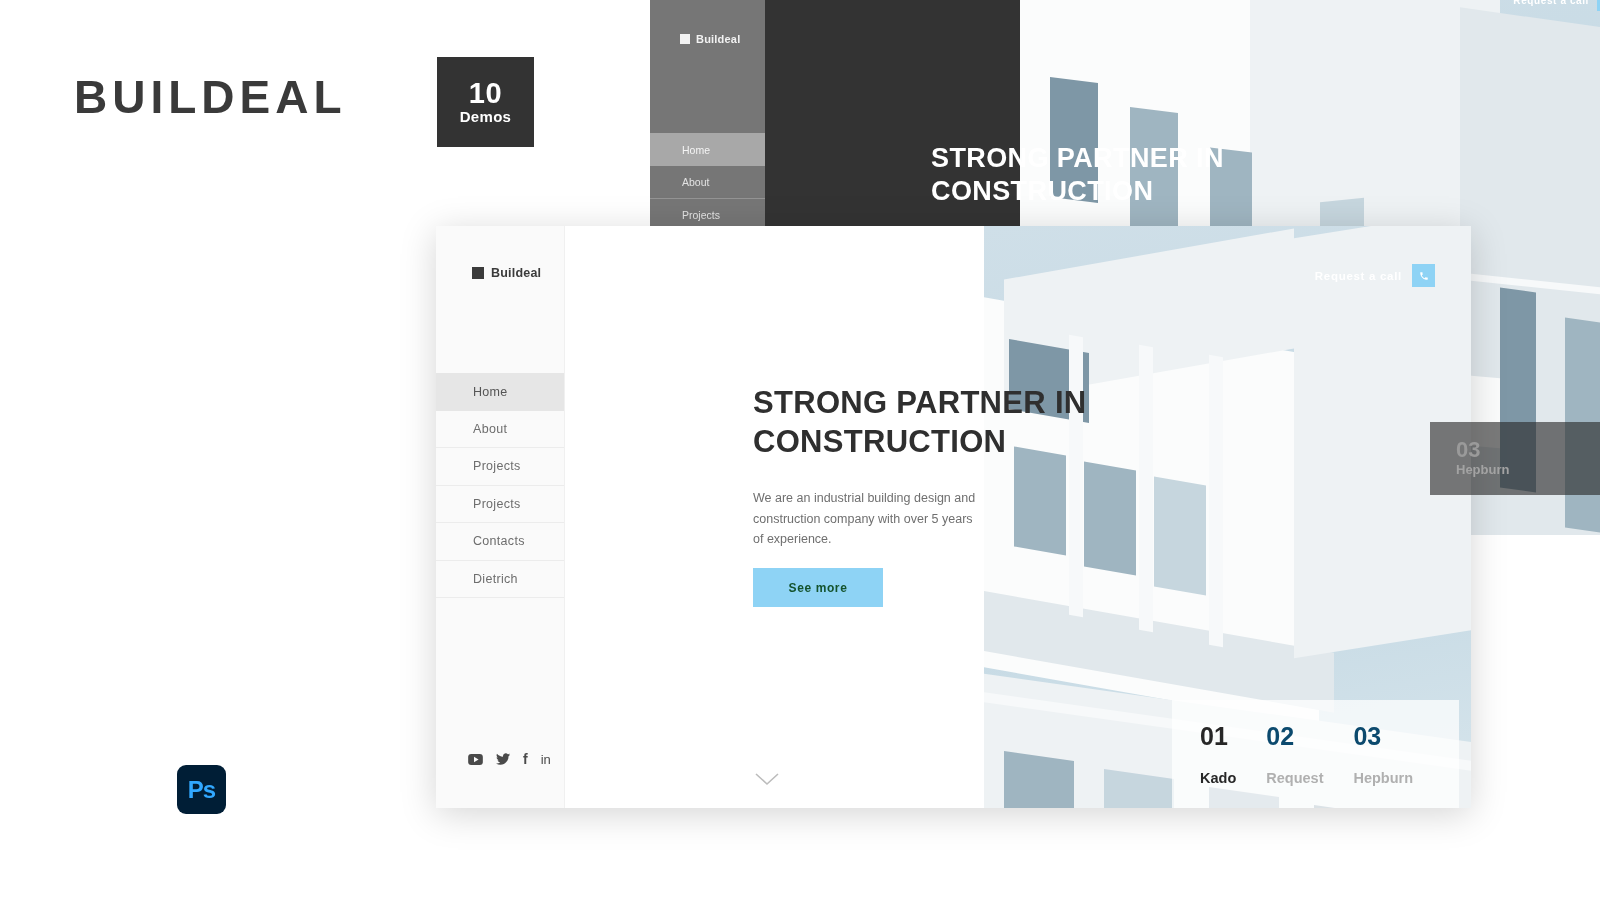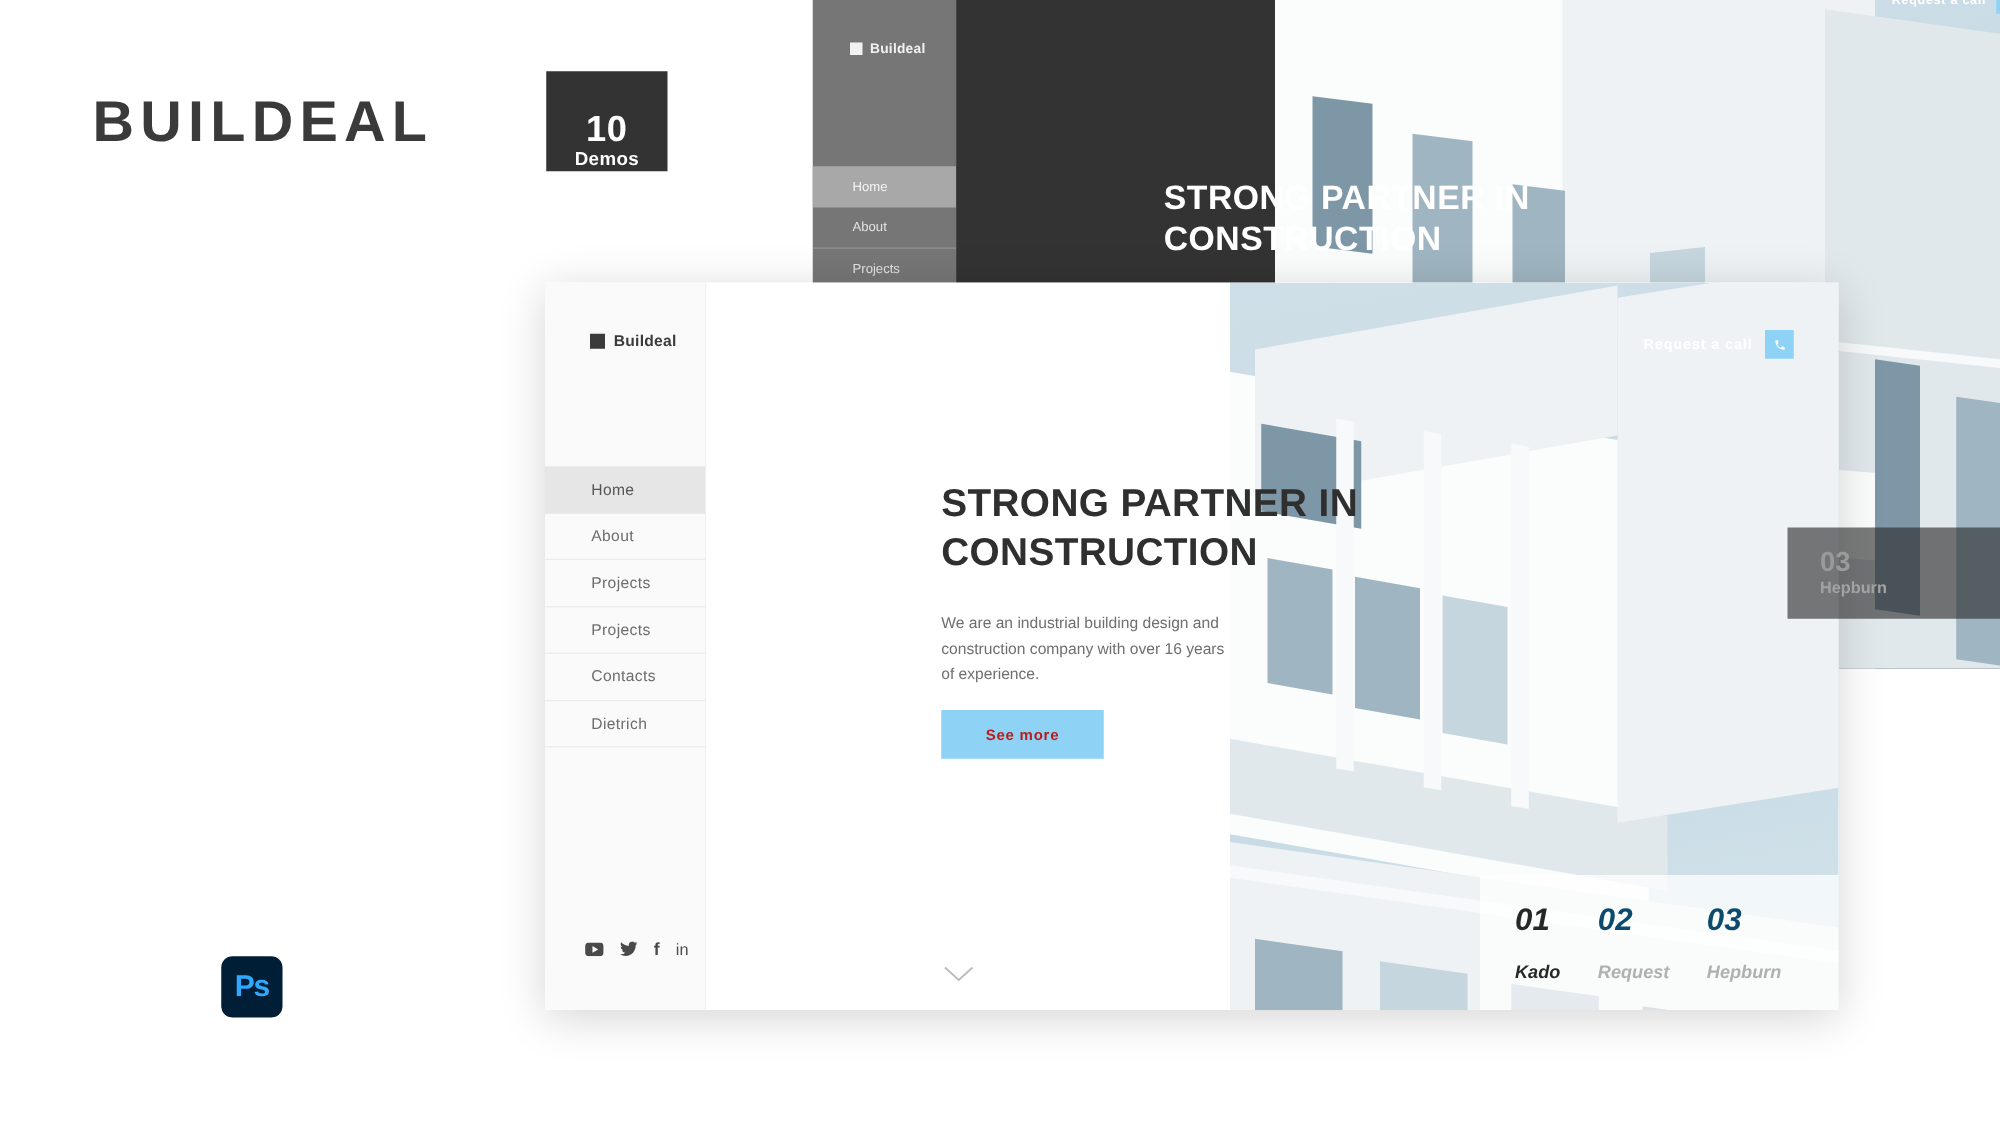--- a/index.html
+++ b/index.html
@@ -12,23 +12,23 @@
   .stage { position: relative; width: 1600px; height: 900px; background: #fff; }
 
   
   .brand-title {
     position: absolute; left: 74px; top: 74px;
     font-size: 46px; font-weight: bold; letter-spacing: 5px;
     color: #3a3a3a; line-height: 1;
   }
   .demos-badge {
     position: absolute; left: 437px; top: 57px;
-    width: 97px; height: 80px; background: #333333;
+    width: 97px; height: 90px; background: #333333;
     color: #ffffff; text-align: center;
-    display: flex; flex-direction: column; justify-content: flex-end; align-items: center;
+    display: flex; flex-direction: column; justify-content: center; align-items: center;
   }
   .demos-badge .num { font-size: 29px; font-weight: bold; line-height: 1.05; letter-spacing: .5px; }
   .demos-badge .lbl { font-size: 15px; font-weight: bold; line-height: 1.2; letter-spacing: .3px; }
 
   .ps-icon {
     position: absolute; left: 177px; top: 765px;
     width: 49px; height: 49px; border-radius: 9px;
     background: #001e36;
     display: flex; align-items: center; justify-content: center;
     color: #31a8ff; font-size: 24px; font-weight: bold;
@@ -155,44 +155,43 @@
   }
   .cf-para {
     position: absolute; left: 188px; top: 262px; z-index: 6;
     font-size: 12.5px; color: #6f6f6f; line-height: 1.65;
     width: 232px;
   }
   .cf-btn {
     position: absolute; left: 188px; top: 342px; z-index: 6;
     width: 130px; height: 39px; background: #8ed3f5;
     display: flex; align-items: center; justify-content: center;
-    color: #b91c1c; font-size: 12px; font-weight: bold; letter-spacing: .6px;
+    color: #14532d; font-size: 12px; font-weight: bold; letter-spacing: .6px;
     border: none; cursor: pointer; font-family: "Liberation Sans", sans-serif;
   }
   .cf-chev {
     position: absolute; left: 190px; bottom: 18px; z-index: 6;
     color: #b9b9b9; font-size: 22px; line-height: 1;
   }
   .cf-request {
     position: absolute; right: 36px; top: 38px; z-index: 8;
     display: flex; align-items: center; gap: 10px;
   }
   .cf-request .txt { font-size: 11.5px; font-weight: bold; color: #ffffff; letter-spacing: .7px; }
   .cf-request .btn {
     width: 23px; height: 23px; background: #8ed3f5;
     display: flex; align-items: center; justify-content: center;
     color: #ffffff; font-size: 11px; border: none; cursor: pointer;
   }
   .cf-slides {
-    position: absolute; right: 0; bottom: 0; z-index: 8;
+    position: absolute; right: 12px; bottom: 0; z-index: 8;
     background: rgba(255,255,255,.72);
     width: 287px; height: 108px;
     display: flex; align-items: center; gap: 30px;
     padding-left: 28px;
-    font-style: italic;
   }
   .cf-slides .s .n { font-size: 25px; font-weight: bold; color: #0c4a6e; line-height: 1.15; }
   .cf-slides .s .t { font-size: 14.5px; font-weight: bold; color: #b0b0b0; margin-top: 19px; }
   .cf-slides .s.active .n { color: #272727; }
   .cf-slides .s.active .t { color: #272727; }
 </style>
 </head>
 <body>
 
 <div class="stage">
@@ -344,21 +343,21 @@
           <div class="win d" style="left:330px;top:584px;width:70px;height:100px;transform:skewY(8deg);"></div>
           <div class="mull" style="left:-30px;top:500px;width:540px;height:10px;transform:skewY(8deg);"></div>
         </div>
       </div>
 
       <div class="cf-headline">
         <div>STRONG PARTNER IN</div>
         <div>CONSTRUCTION</div>
       </div>
 
-      <div class="cf-para">We are an industrial building design and construction company with over 16 years of experience.</div>
+      <div class="cf-para">We are an industrial building design and construction company with over 5 years of experience.</div>
 
       <button class="cf-btn">See more</button>
 
       <div class="cf-chev">
         <svg width="24" height="13" viewBox="0 0 24 13" fill="none" stroke="#bcbcbc" stroke-width="1.6">
             <path d="M1 1 L12 11 L23 1"></path>
           </svg>
       </div>
 
       <div class="cf-request">

